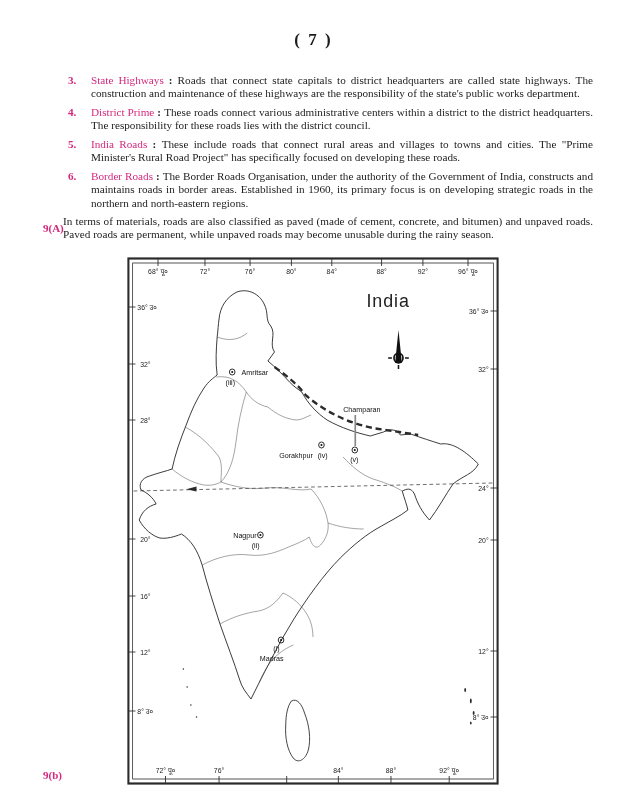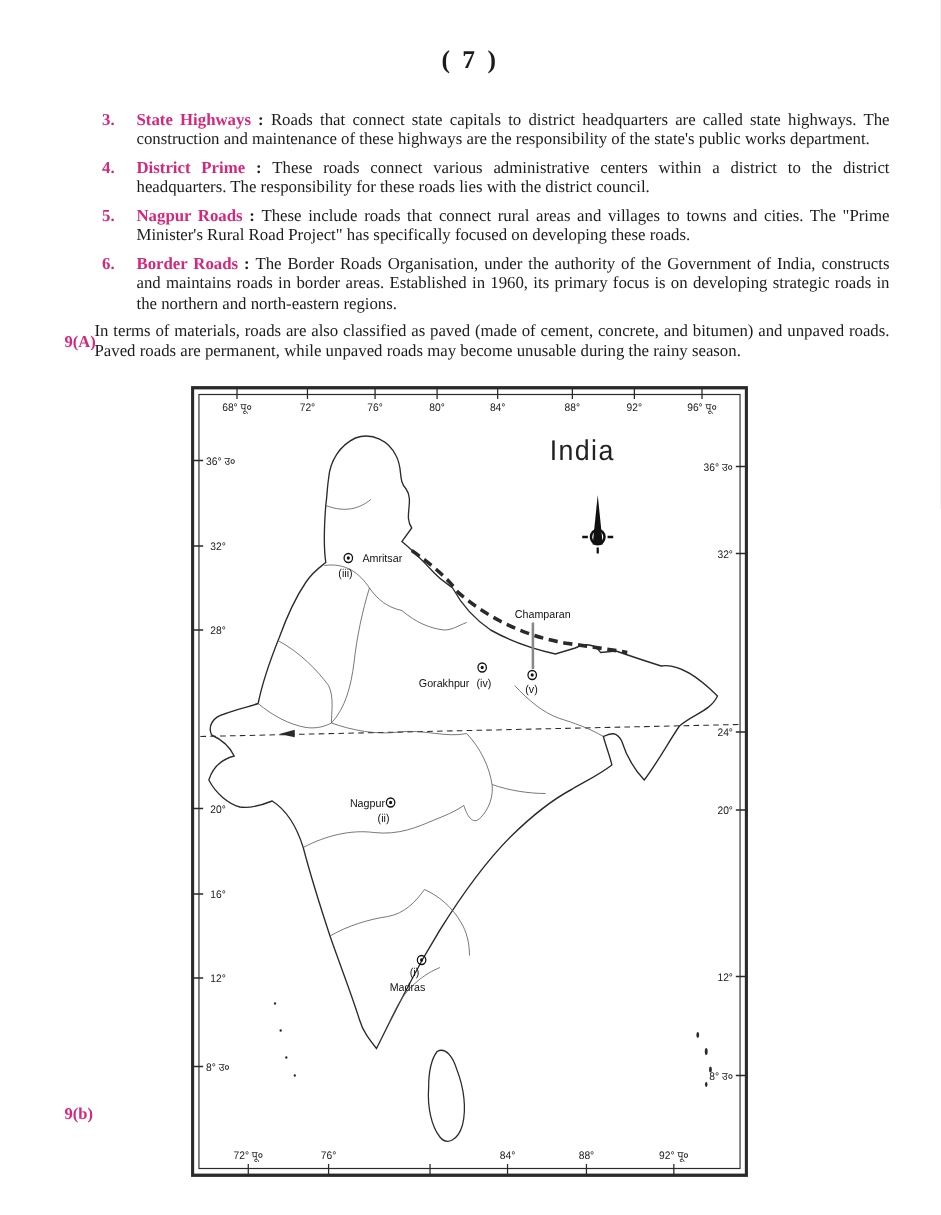--- a/index.html
+++ b/index.html
@@ -4,27 +4,27 @@
 <style>
   html,body{margin:0;padding:0;background:#e8e8e8;}
   .page{position:relative;width:627px;height:810px;background:#ffffff;overflow:hidden;
         font-family:"Liberation Serif",serif;color:#1c1c1c;}
   .page-number{position:absolute;top:30px;left:0;width:100%;text-align:center;
         font-size:17px;font-weight:bold;letter-spacing:2px;}
   .content{position:absolute;top:74px;left:63px;width:530px;font-size:11.2px;
         line-height:1.2;text-align:justify;}
   .item{position:relative;padding-left:23px;margin:0 0 5px 5px;}
   .item .num{position:absolute;left:0;top:0;font-weight:bold;color:#d4287c;}
-  .item .term{font-weight:bold;color:#d4287c;}
+  .item .term{font-weight:normal;color:#d4287c;}
   .item .colon{font-weight:bold;color:#1c1c1c;}
   .closing{margin:0;}
   .ans-label{position:absolute;font-family:Liberation Serif, serif;
         font-weight:bold;font-size:11px;color:#d4287c;}
   .ans-top{left:43px;top:222px;}
-  .ans-bottom{left:43px;top:737px;}
+  .ans-bottom{left:43px;top:769px;}
   .map-box{position:absolute;left:127px;top:257px;width:372px;height:528px;}
   .map-box svg{display:block;width:100%;height:100%;}
   .m-line{stroke:#2a2a2a;fill:none;}
   .m-state{stroke:#555;fill:none;stroke-width:0.55;}
   .m-label{font-family:"Liberation Sans",sans-serif;font-size:7.3px;fill:#222;}
   .m-city{font-family:"Liberation Sans",sans-serif;font-size:7.6px;fill:#111;}
   .m-title{font-family:"Liberation Sans",sans-serif;font-size:19px;fill:#222;letter-spacing:1px;}
 </style>
 </head>
 <body>
@@ -34,21 +34,21 @@
   <div class="page-number">( 7 )</div>
 
   <div class="content">
     <div class="item">
       <span class="num">3.</span><span class="term">State Highways</span><span class="colon"> : </span><span class="body">Roads that connect state capitals to district headquarters are called state highways. The construction and maintenance of these highways are the responsibility of the state's public works department.</span>
     </div>
     <div class="item">
       <span class="num">4.</span><span class="term">District Prime</span><span class="colon"> : </span><span class="body">These roads connect various administrative centers within a district to the district headquarters. The responsibility for these roads lies with the district council.</span>
     </div>
     <div class="item">
-      <span class="num">5.</span><span class="term">Nagpur Roads</span><span class="colon"> : </span><span class="body">These include roads that connect rural areas and villages to towns and cities. The "Prime Minister's Rural Road Project" has specifically focused on developing these roads.</span>
+      <span class="num">5.</span><span class="term">India Roads</span><span class="colon"> : </span><span class="body">These include roads that connect rural areas and villages to towns and cities. The "Prime Minister's Rural Road Project" has specifically focused on developing these roads.</span>
     </div>
     <div class="item">
       <span class="num">6.</span><span class="term">Border Roads</span><span class="colon"> : </span><span class="body">The Border Roads Organisation, under the authority of the Government of India, constructs and maintains roads in border areas. Established in 1960, its primary focus is on developing strategic roads in the northern and north-eastern regions.</span>
     </div>
     <p class="closing">In terms of materials, roads are also classified as paved (made of cement, concrete, and bitumen) and unpaved roads. Paved roads are permanent, while unpaved roads may become unusable during the rainy season.</p>
   </div>
 
   <div class="ans-label ans-top">9(A)</div>
   <div class="ans-label ans-bottom">9(b)</div>
 

